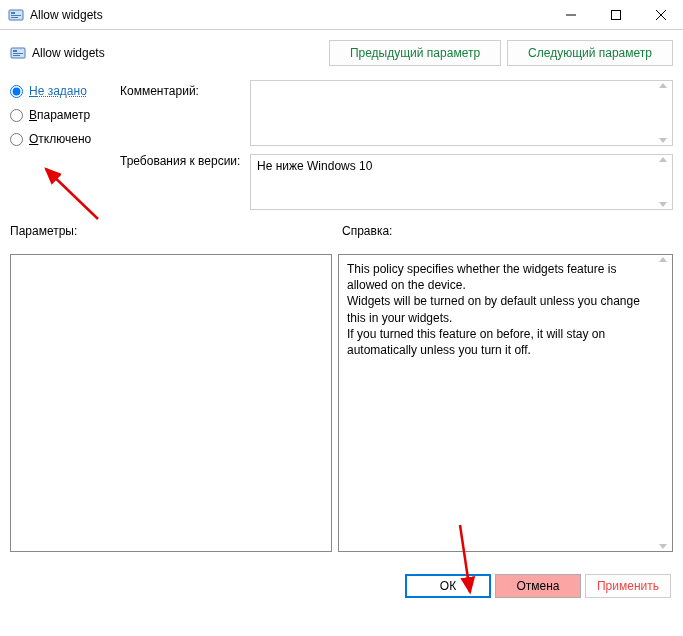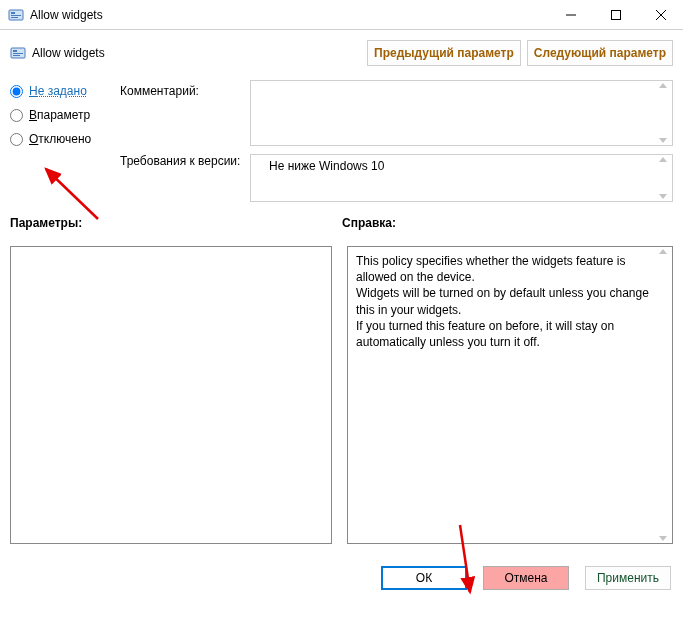--- a/index.html
+++ b/index.html
@@ -42,26 +42,25 @@
     padding: 10px 10px 14px 10px;
   }
   .header-row .policy-icon {
     width: 16px; height: 16px; margin-right: 6px;
     display: inline-flex; align-items: center; justify-content: center;
   }
   .header-row .policy-title { flex: 1; font-size: 12px; }
   .nav-btn {
     border: 1px solid #cfcfcf;
     background: #fdfdfd;
-    color: #a16207;
-    padding: 5px 6px;
+    color: #15803d;
+    padding: 5px 20px;
     font-size: 12px;
     margin-left: 6px;
     font-family: inherit;
-    font-weight: bold;
   }
 
   
   .midsection {
     display: flex;
     padding: 0 10px;
   }
   .radiocol {
     width: 110px;
     padding-top: 4px;
@@ -90,21 +89,21 @@
     padding-top: 0;
   }
 
   .textpane {
     border: 1px solid #cfcfcf;
     background: #fff;
     font-size: 12px;
     position: relative;
   }
   .comment-pane { height: 66px; margin-bottom: 8px; }
-  .version-pane { height: 48px; padding: 4px 18px; }
+  .version-pane { height: 56px; padding: 4px 6px; }
 
   .scroll-arrows-right {
     position: absolute; right: 2px; top: 2px; bottom: 2px;
     width: 14px;
     display: flex; flex-direction: column; justify-content: space-between;
   }
   .scroll-arrows-right .tri-up,
   .scroll-arrows-right .tri-down {
     width: 0; height: 0;
     border-left: 4px solid transparent;
@@ -112,64 +111,63 @@
     margin: 0 auto;
     opacity: 0.35;
   }
   .tri-up { border-bottom: 5px solid #555; }
   .tri-down { border-top: 5px solid #555; }
 
   
   .lower-labels {
     display: flex;
     padding: 14px 0 4px 10px;
-    font-weight: bold;
   }
   .lower-labels .left { width: 332px; }
   .lower-labels .right { flex: 1; }
 
   .lower-panels {
     display: flex;
     padding: 12px 10px;
-    gap: 15px;
+    gap: 6px;
     height: 322px;
   }
   .panel {
     border: 1px solid #888;
     background: #fff;
     font-size: 12px;
     padding: 6px 8px;
     overflow: hidden;
     position: relative;
   }
   .panel.left { width: 322px; }
   .panel.right { flex: 1; }
   .panel.right .help-text { line-height: 1.35; padding-right: 10px; }
 
   
   .footer {
     display: flex;
     justify-content: flex-end;
-    gap: 16px;
+    gap: 4px;
     padding: 10px 12px;
   }
   .footer button {
     font-family: inherit;
     font-size: 12px;
     padding: 3px 0;
     width: 86px;
     background: #fca5a5;
     border: 1px solid #adadad;
   }
   .footer button.primary {
     background: #fff;
     border: 2px solid #0078d7;
   }
   .footer button.disabled {
-    color: #14532d;
+    color: #ef4444;
     border: 1px solid #cfcfcf;
     background: #fdfdfd;
   }
 
   
   .arrow {
     position: absolute;
     pointer-events: none;
   }
 </style>

